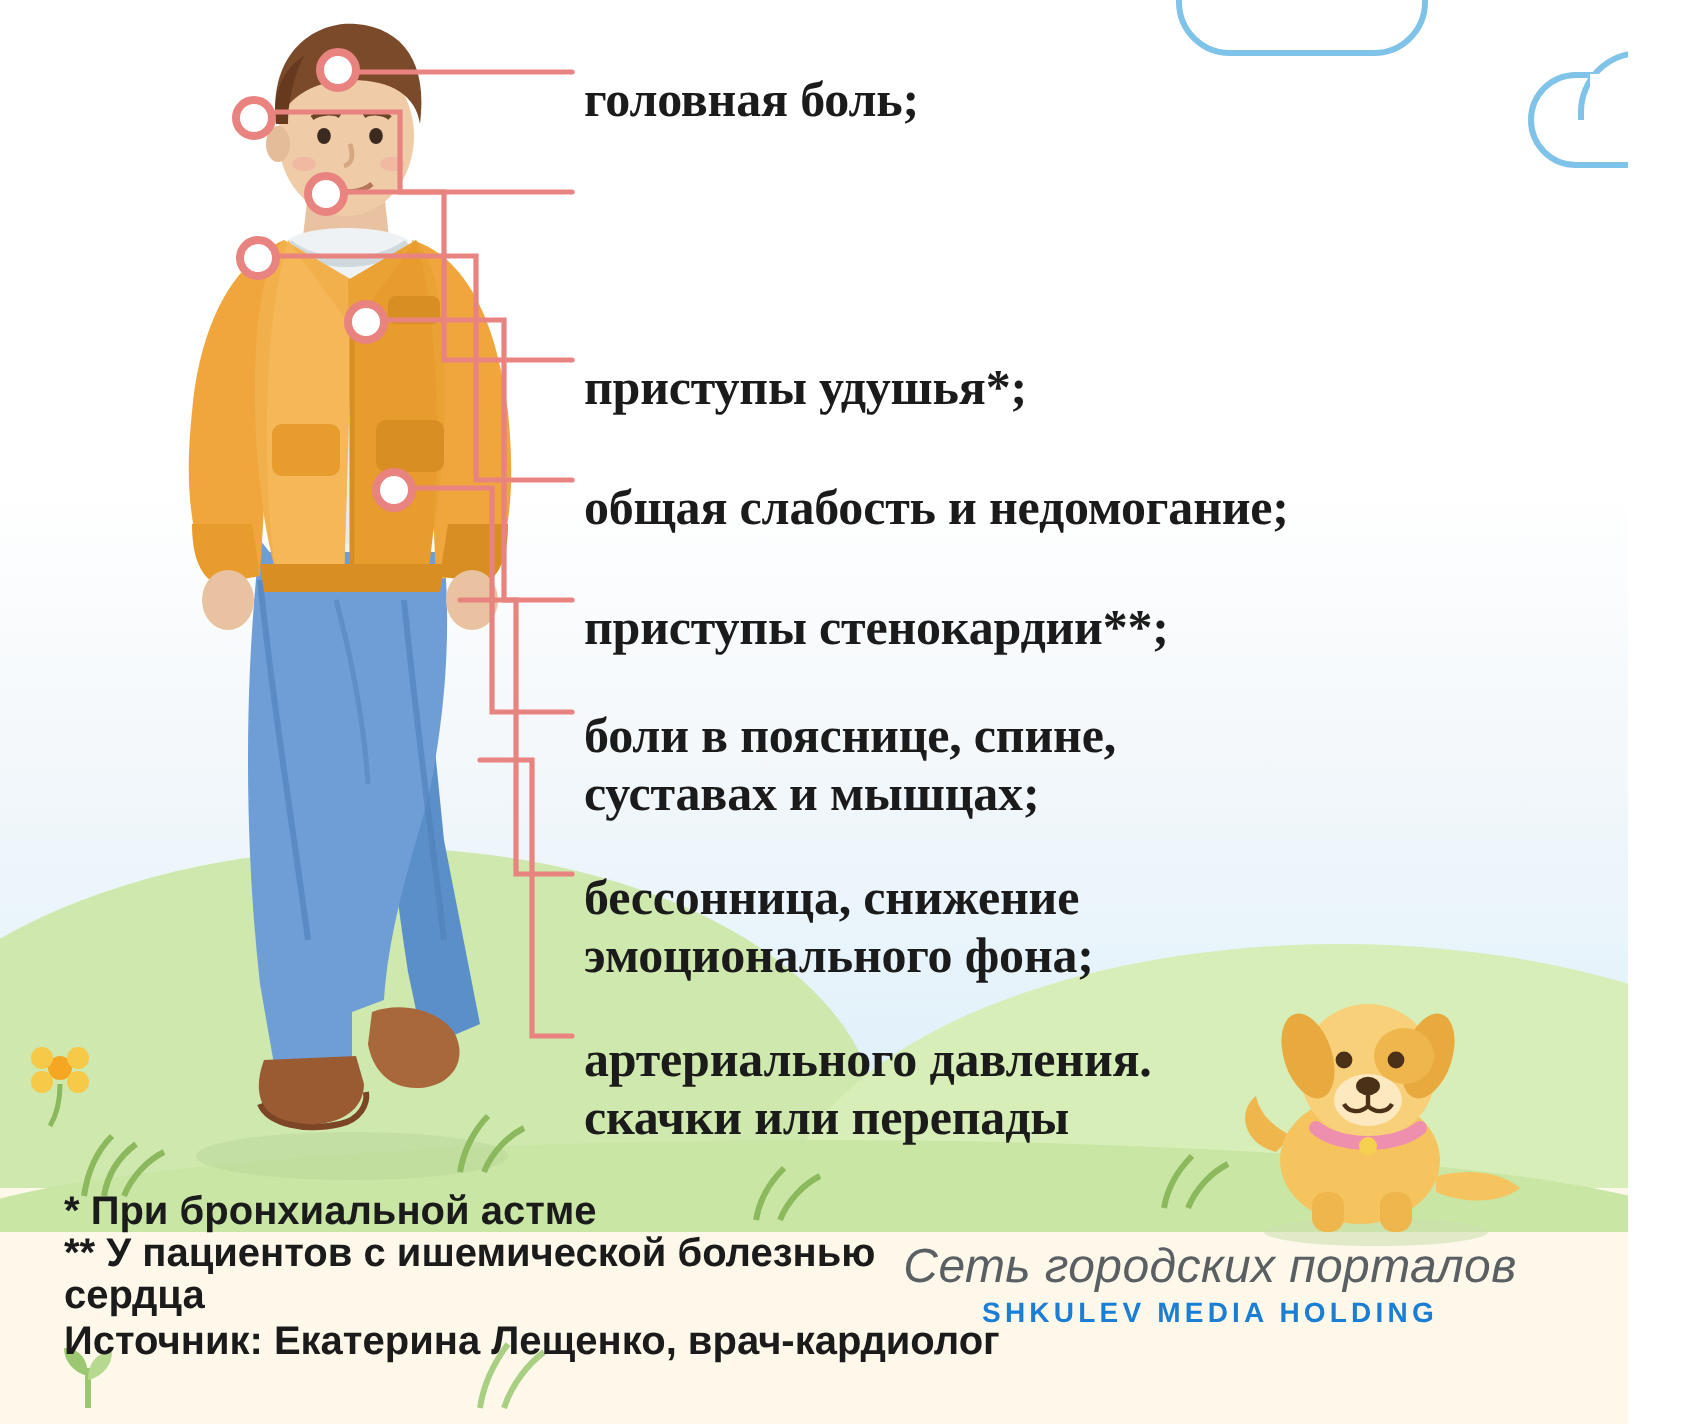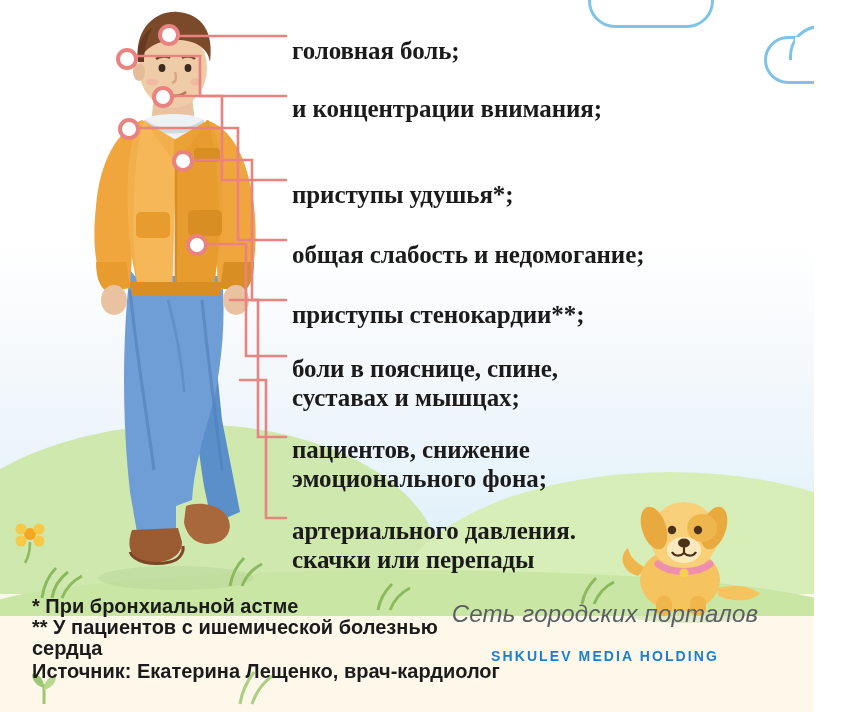--- a/index.html
+++ b/index.html
@@ -195,21 +195,21 @@
     width: 330px;
   }
   .brand-title {
     font-family: Liberation Sans, sans-serif;
     font-style: italic;
     font-size: 24px;
     color: #5a5f63;
     letter-spacing: 0.2px;
   }
   .brand-sub {
-    margin-top: 20px;
+    margin-top: 0;
     font-family: "Liberation Sans", sans-serif;
     font-size: 14px;
     font-weight: bold;
     letter-spacing: 2.1px;
     color: #1a7fd4;
   }
 
   
   #dog {
     position: absolute;
@@ -333,42 +333,41 @@
     </g>
   </svg>
 
   <div class="symptom-list">
 
     <div class="symptom" style="top:18px;">
       <span>головная боль;</span>
     </div>
 
     <div class="symptom" style="top:76px;">
-      <div>и концентрации внимания;</div>
     </div>
 
     <div class="symptom" style="top:162px;">
       <span>приступы удушья*;</span>
     </div>
 
     <div class="symptom" style="top:222px;">
       <span>общая слабость и недомогание;</span>
     </div>
 
     <div class="symptom" style="top:282px;text-align:center;">
       <span>приступы стенокардии**;</span>
     </div>
 
     <div class="symptom" style="top:336px;">
       <div>боли в пояснице, спине,</div>
       <div>суставах и мышцах;</div>
     </div>
 
     <div class="symptom" style="top:417px;">
-      <div>пациентов, снижение</div>
+      <div>бессонница, снижение</div>
       <div>эмоционального фона;</div>
     </div>
 
     <div class="symptom" style="top:498px;">
       <div>артериального давления.</div>
       <div>скачки или перепады</div>
     </div>
   </div>
 
   <svg class="flower" style="left:10px; top:520px; width:40px; height:44px;" viewBox="0 0 40 44">

